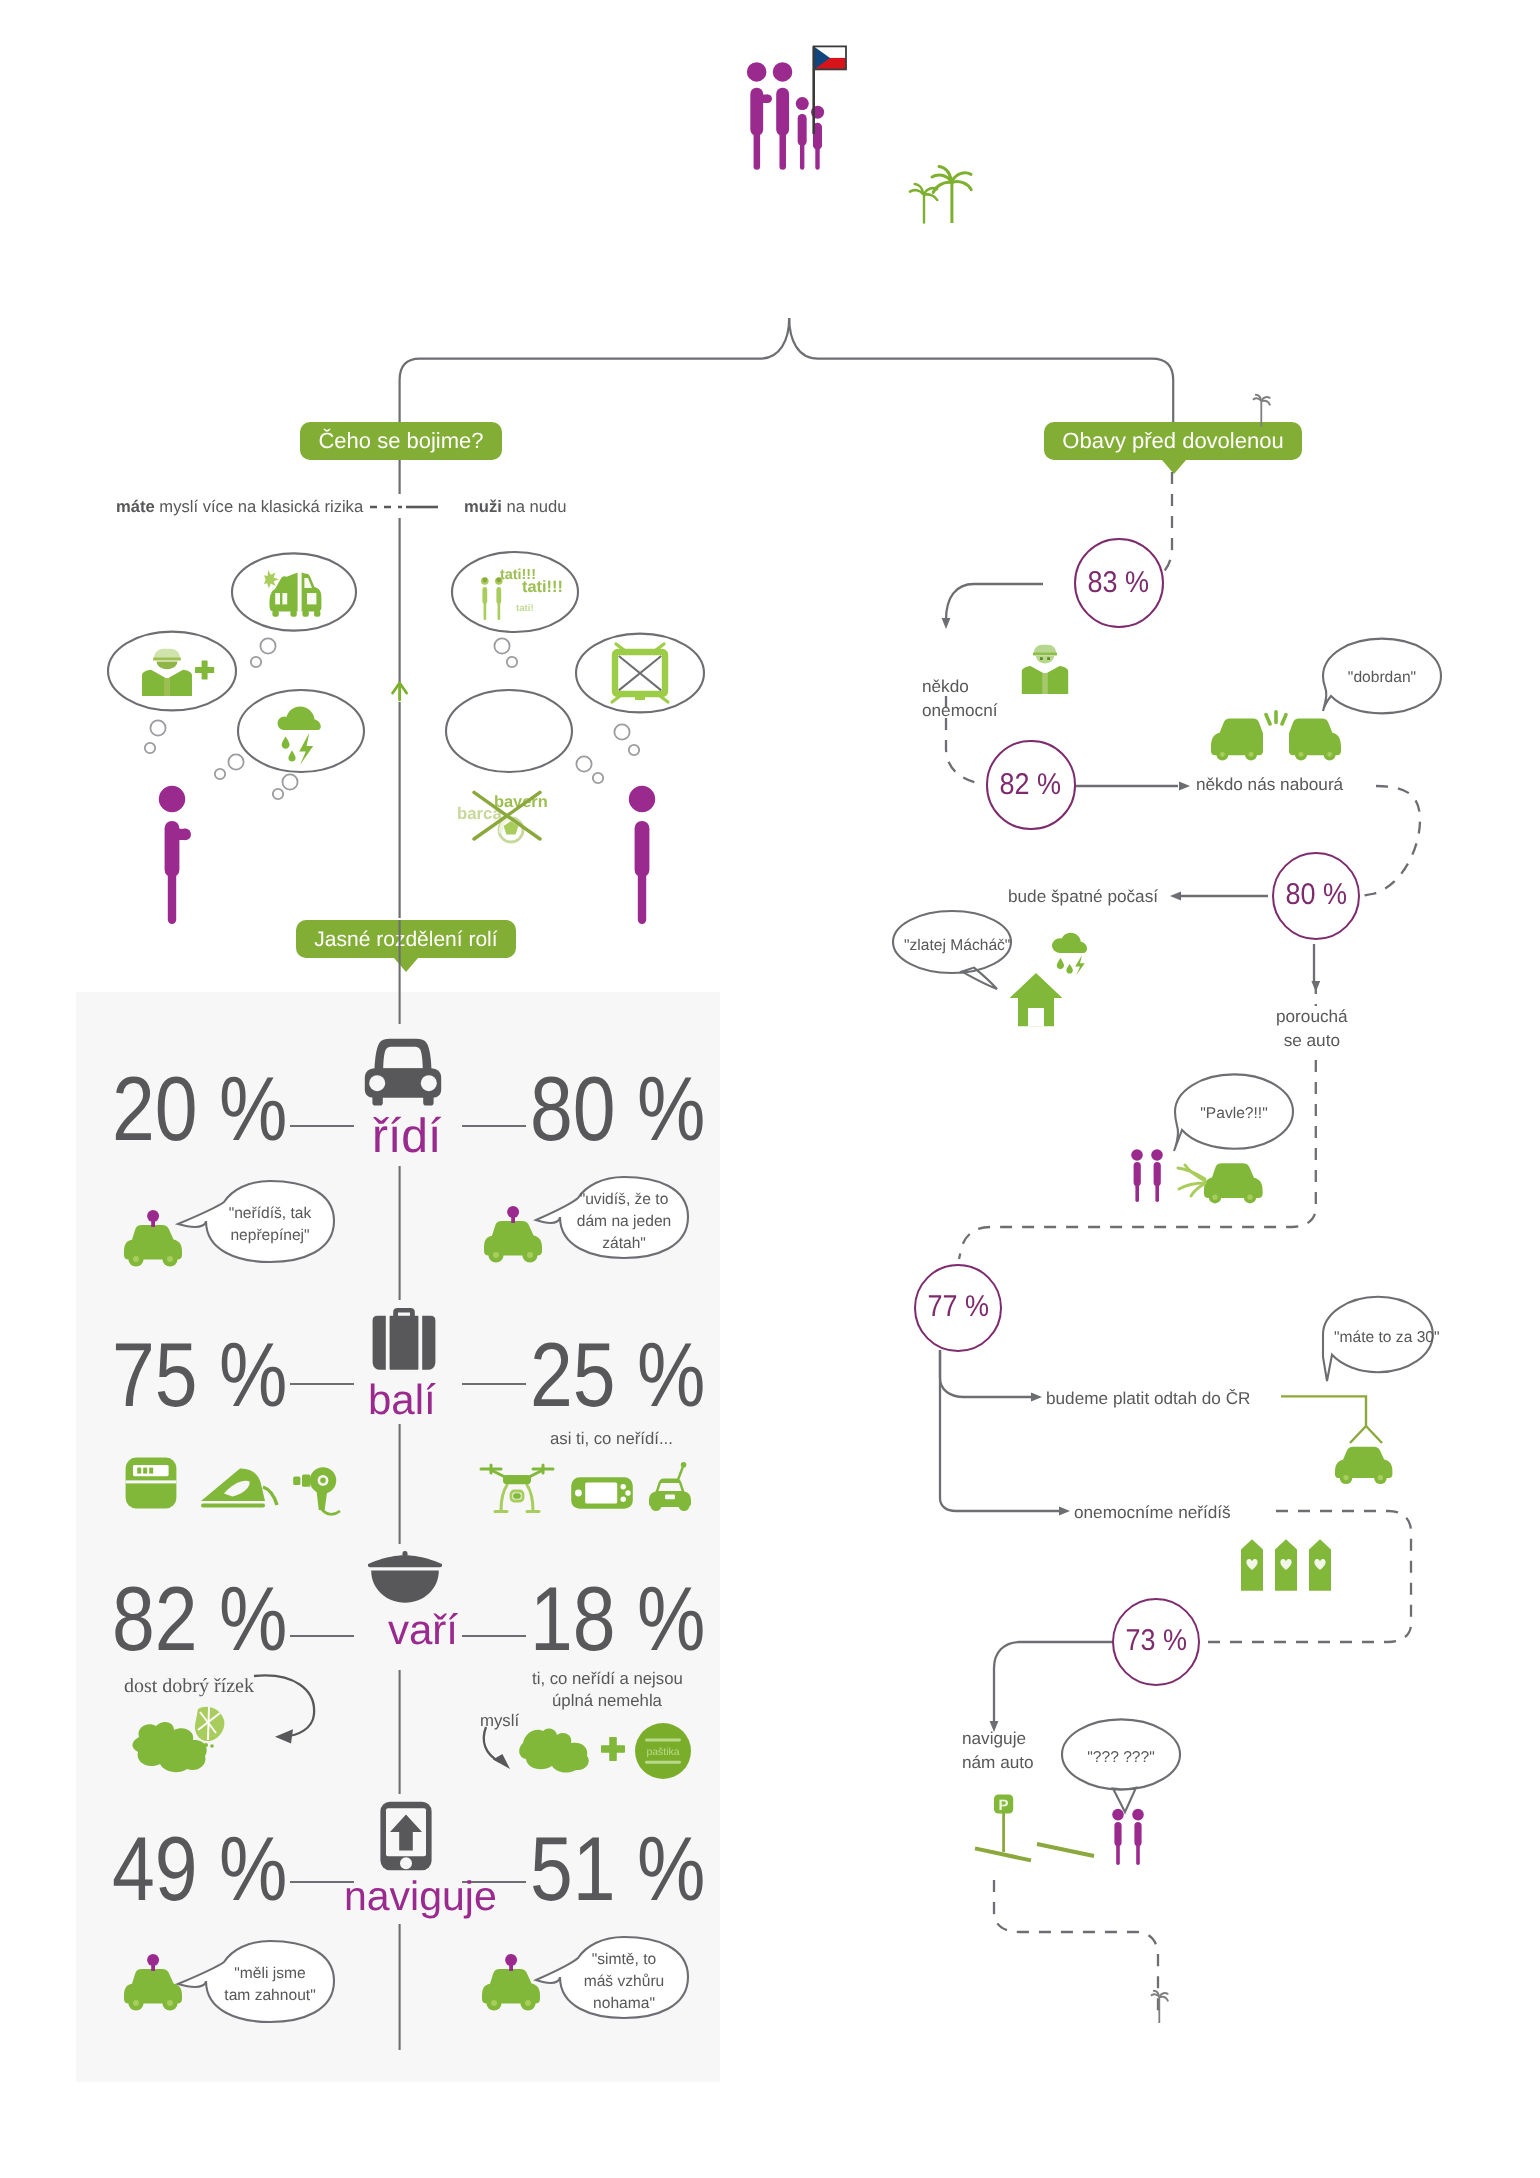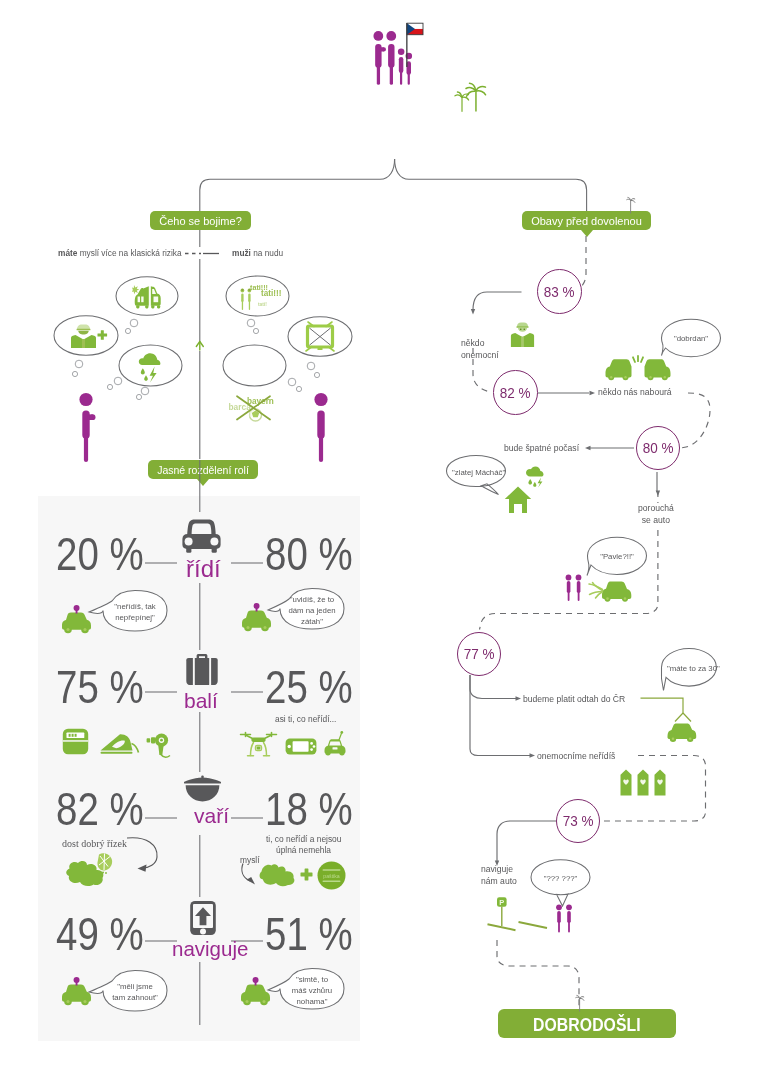--- a/index.html
+++ b/index.html
@@ -798,23 +798,20 @@
   <path d="M689 648.4 C704 648.4 716.4 656.9 716.4 667.2 C716.4 677.6 704 686.1 689 686.1 C679.5 686.1 671 682.7 666 677.4 L663.5 690.5 L661.5 678.5 C661.5 678.5 661.5 671.6 661.5 667.2 C661.5 656.9 674 648.4 689 648.4 Z"></path>
   <path d="M560.5 859.7 C576.5 859.7 590 867.5 590 877.2 C590 886.9 576.5 894.8 560.5 894.8 C544.5 894.8 531 886.9 531 877.2 C531 867.5 544.5 859.7 560.5 859.7 Z M556.5 894.3 L562.5 906 L568 893.9 C565.7 894.4 563.1 894.7 560.5 894.7 Z"></path>
  </g>
 </svg>
 <div class="quote" style="left:672px;top:333px;width:38px;">"dobrdan"</div>
 <div class="quote" style="left:452px;top:467px;width:48px;">"zlatej Mácháč"</div>
 <div class="quote" style="left:598px;top:551px;width:38px;">"Pavle?!!"</div>
 <div class="quote" style="left:667px;top:663px;width:45px;">"máte to za 30"</div>
 <div class="quote" style="left:541px;top:873px;width:39px;">"??? ???"</div>
 
-<div class="pill" style="left:497.7px;top:1009px;width:178px;height:28.5px;border-radius:6px;">
-  <span style="font-size:19px;font-weight:bold;letter-spacing:0.1px;transform:scaleX(0.83) translateY(2px);display:inline-block;">DOBRODOŠLI</span>
-</div>
 <div class="abs" style="left:572px;top:994px;width:18px;height:18px;">
 <svg width="18" height="18" viewBox="0 0 18 18">
  <g fill="none" stroke="#7f7f7f" stroke-width="1.0" stroke-linecap="round">
   <path d="M7.4 4.2 C6.4 3.1 4.9 2.9 3.8 3.6"></path>
   <path d="M7.4 3.9 C7.2 2.5 6.2 1.5 4.9 1.4"></path>
   <path d="M8.0 3.9 C8.9 2.6 10.6 2.2 11.8 2.9"></path>
   <path d="M8.1 4.5 C9.6 4.2 11.2 4.9 11.9 6.3"></path>
  </g>
  <rect x="7.2" y="4.0" width="0.9" height="13.5" fill="#7f7f7f"></rect>
 </svg>

